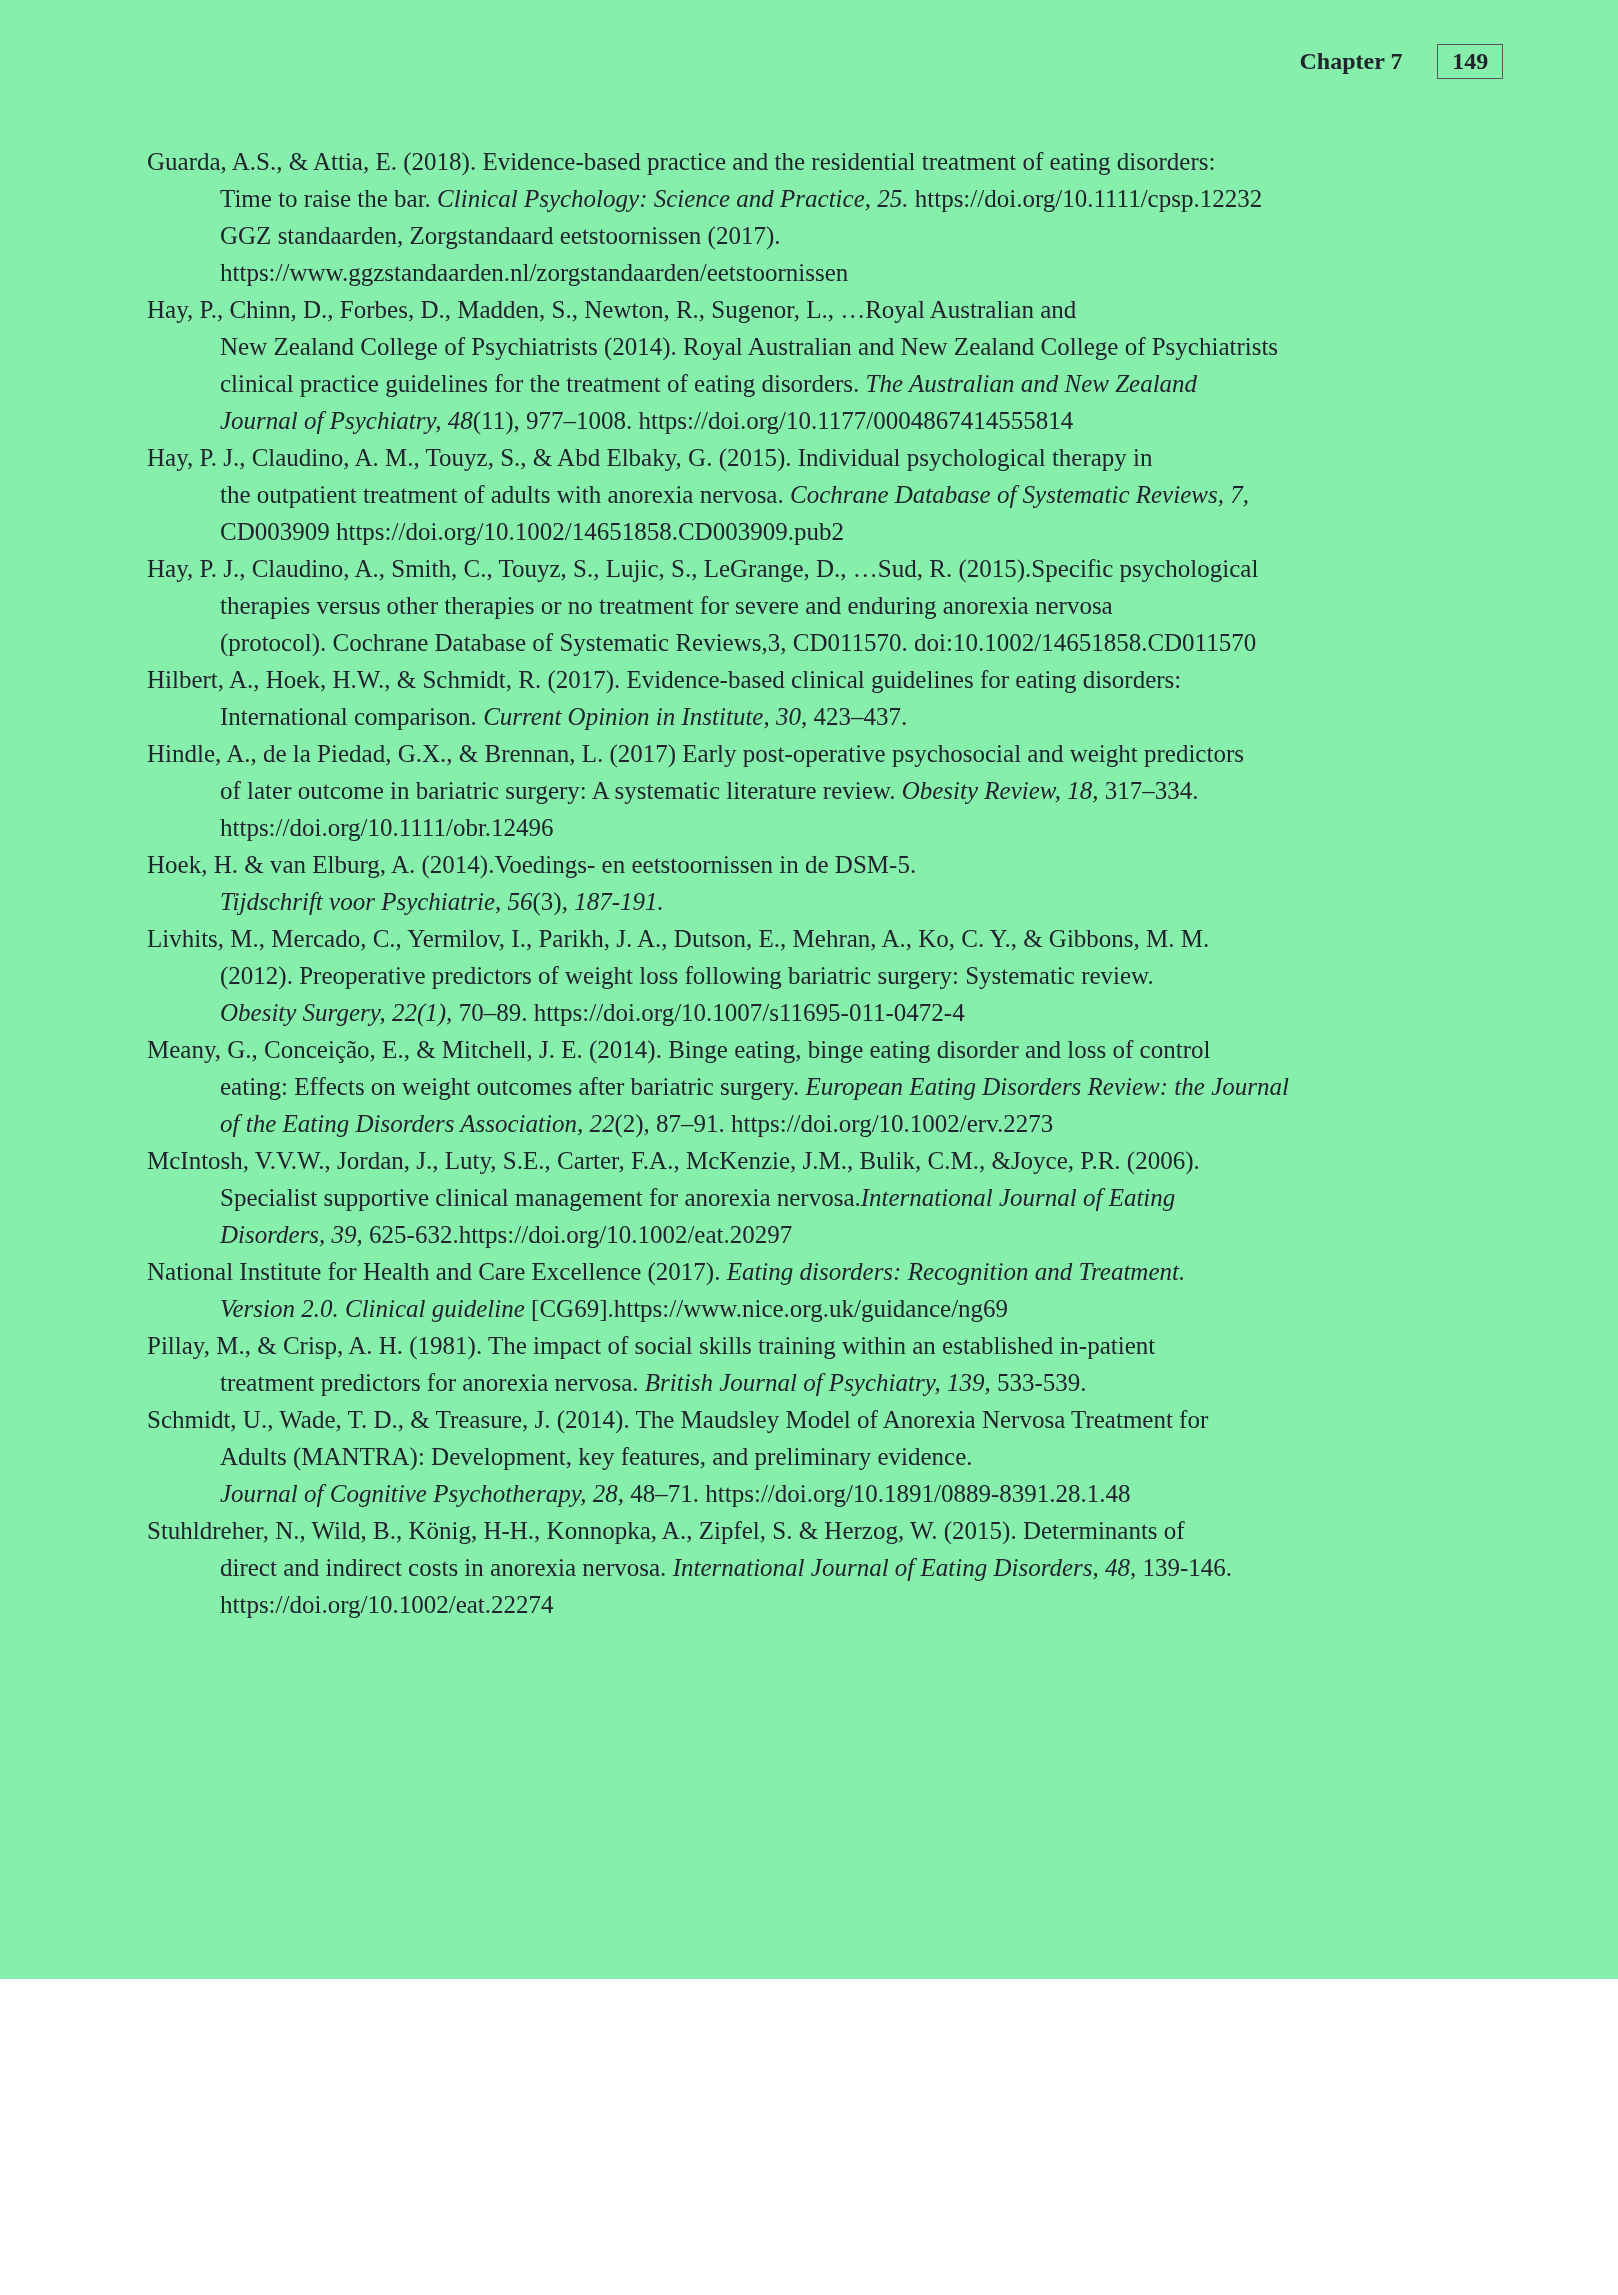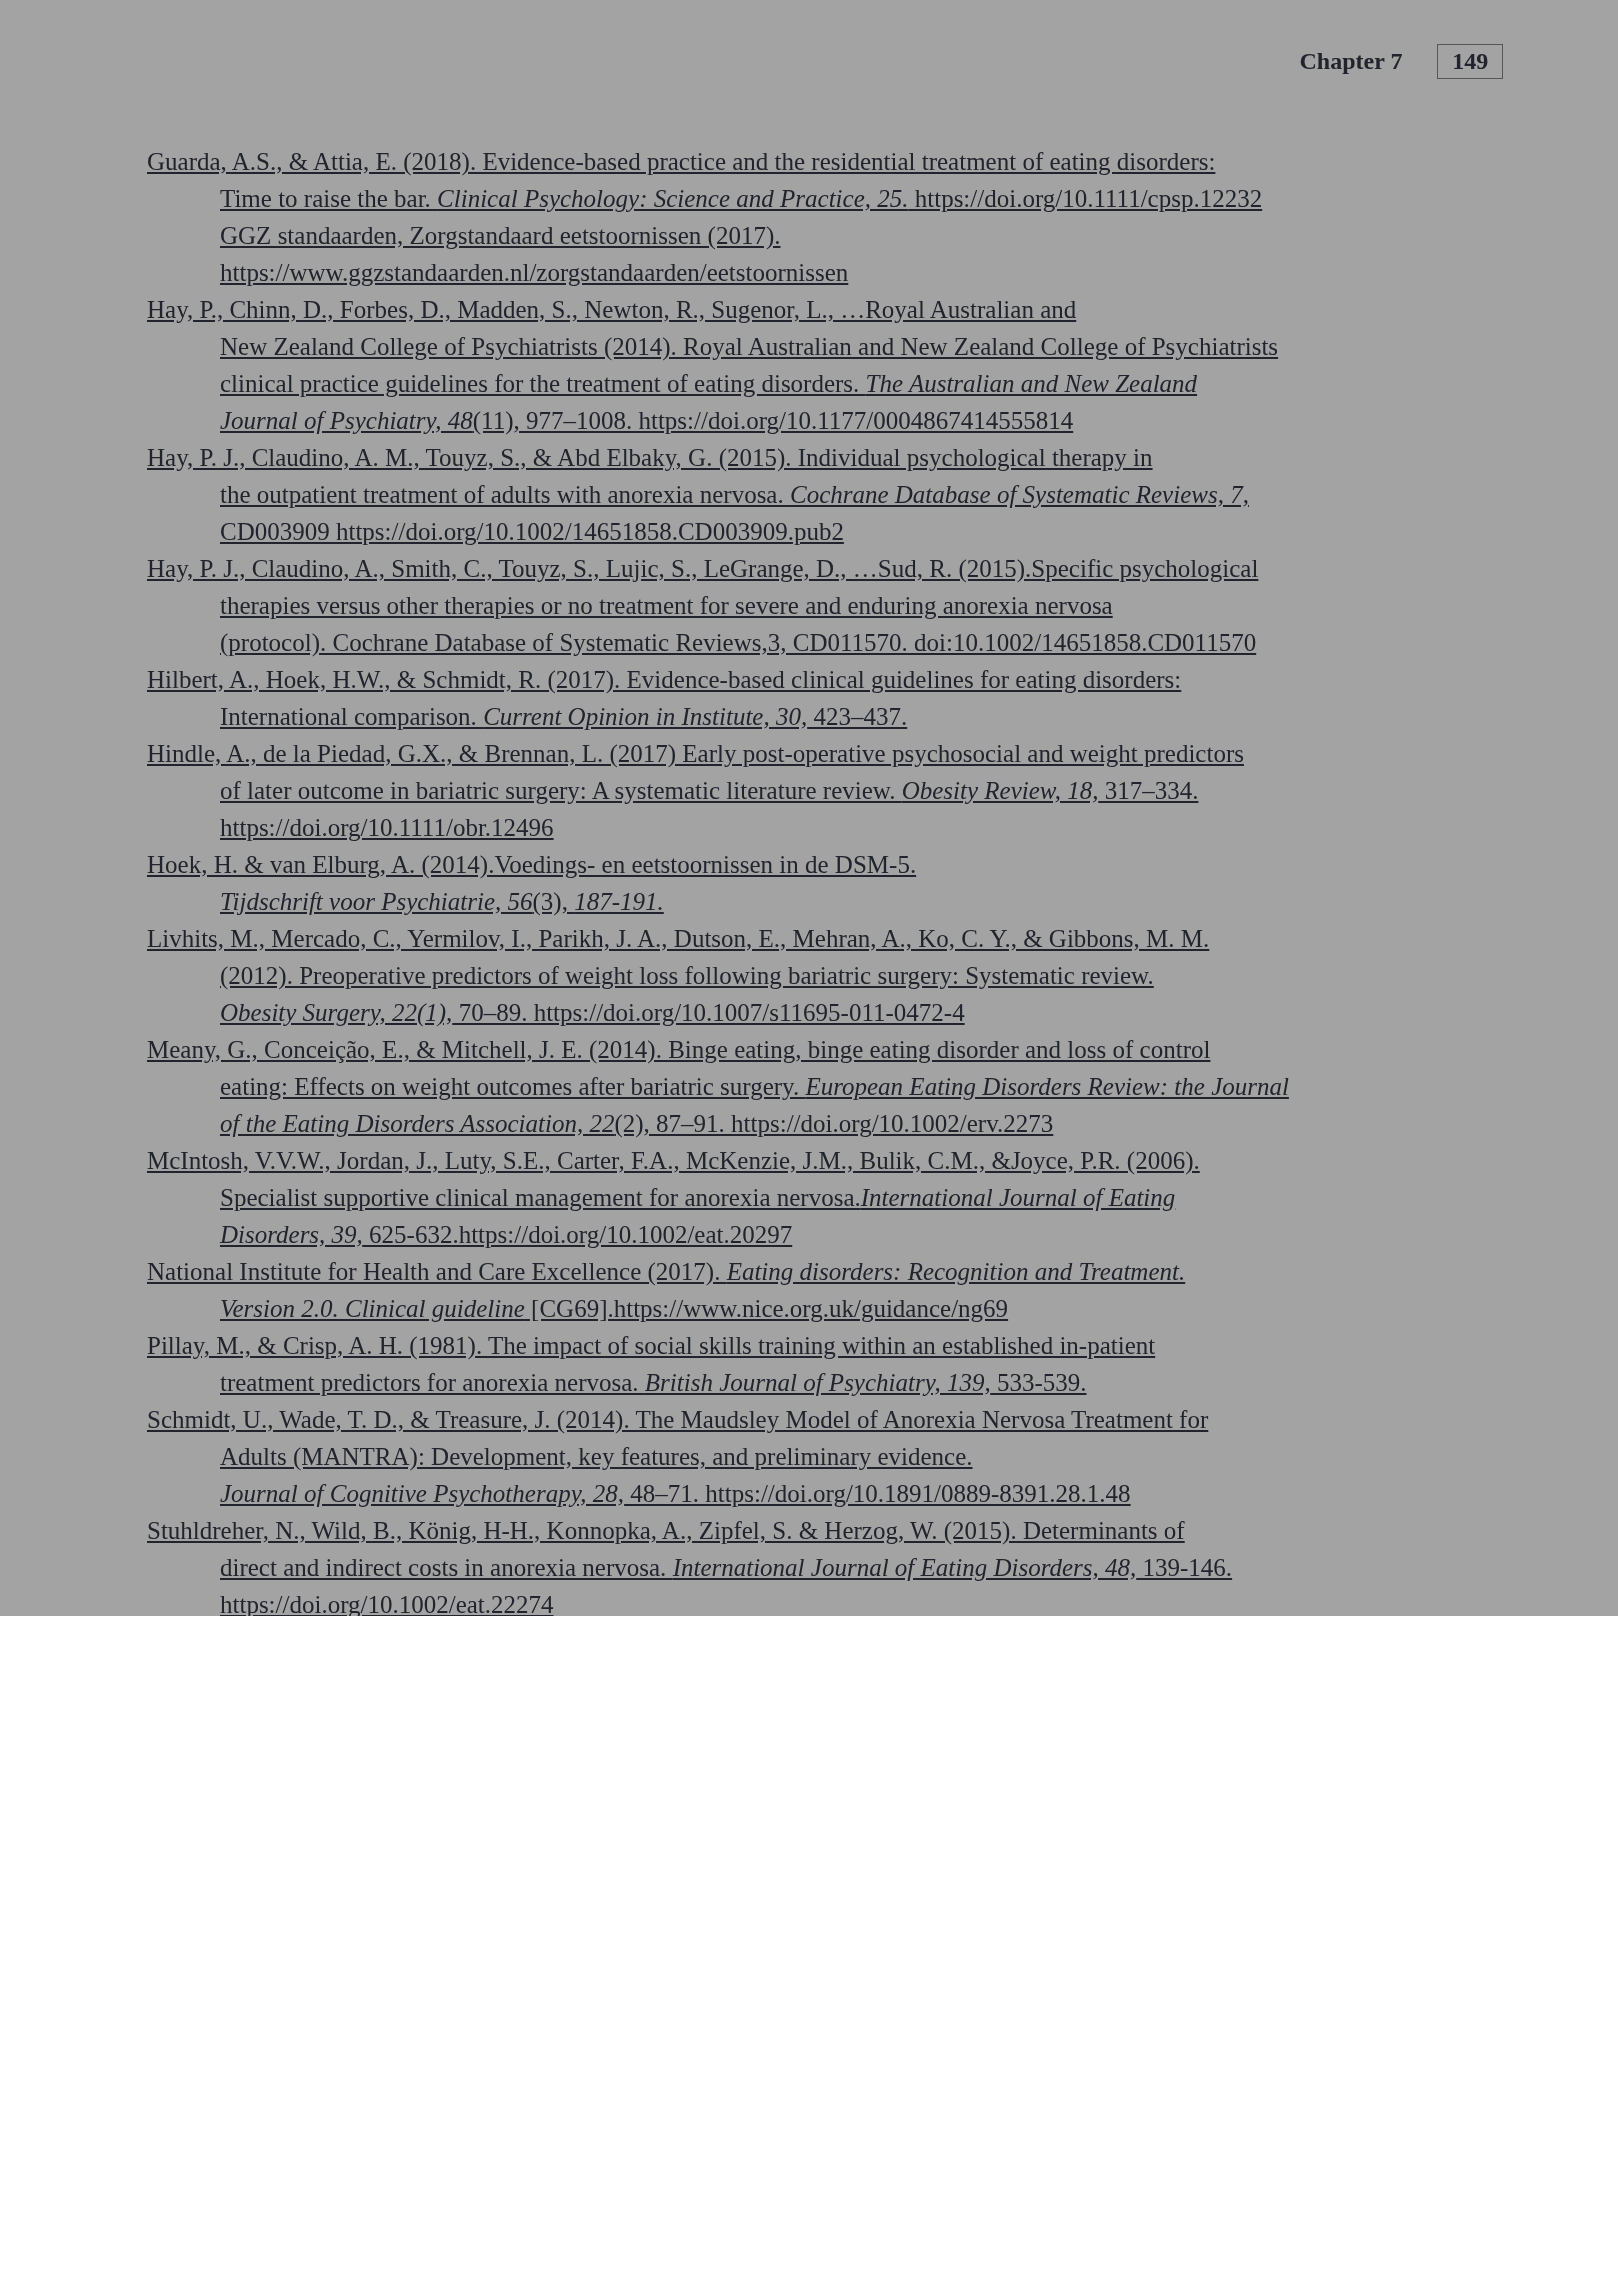--- a/index.html
+++ b/index.html
@@ -2,23 +2,23 @@
 <html style="font-size:12.2px"><head>
 <meta charset="utf-8">
 <style>
   html, body {
     margin: 0;
     padding: 0;
     background: #ffffff;
   }
   .page {
     width: 1618px;
-    height: 1616px;
+    height: 1979px;
     box-sizing: border-box;
-    background: #a3a3a3;
+    background: #86efac;
     color: #21242c;
     font-family: "Liberation Serif", "DejaVu Serif", serif;
     padding: 44px 115px 0 147px;
     overflow: hidden;
   }
   .page-header {
     display: flex;
     justify-content: flex-end;
     align-items: center;
     gap: 35px;
@@ -27,21 +27,20 @@
   }
   .page-num-box {
     border: 1.5px solid #565656;
     padding: 3.8px 13.8px 5.4px 13.8px;
     line-height: 1;
   }
   .references {
     margin-top: 64px;
     font-size: 25px;
     line-height: 37px;
-    text-decoration: underline;
   }
   .reference {
     margin: 0;
   }
   .ref-line {
     white-space: nowrap;
   }
   .ref-line.cont {
     padding-left: 73px;
   }

